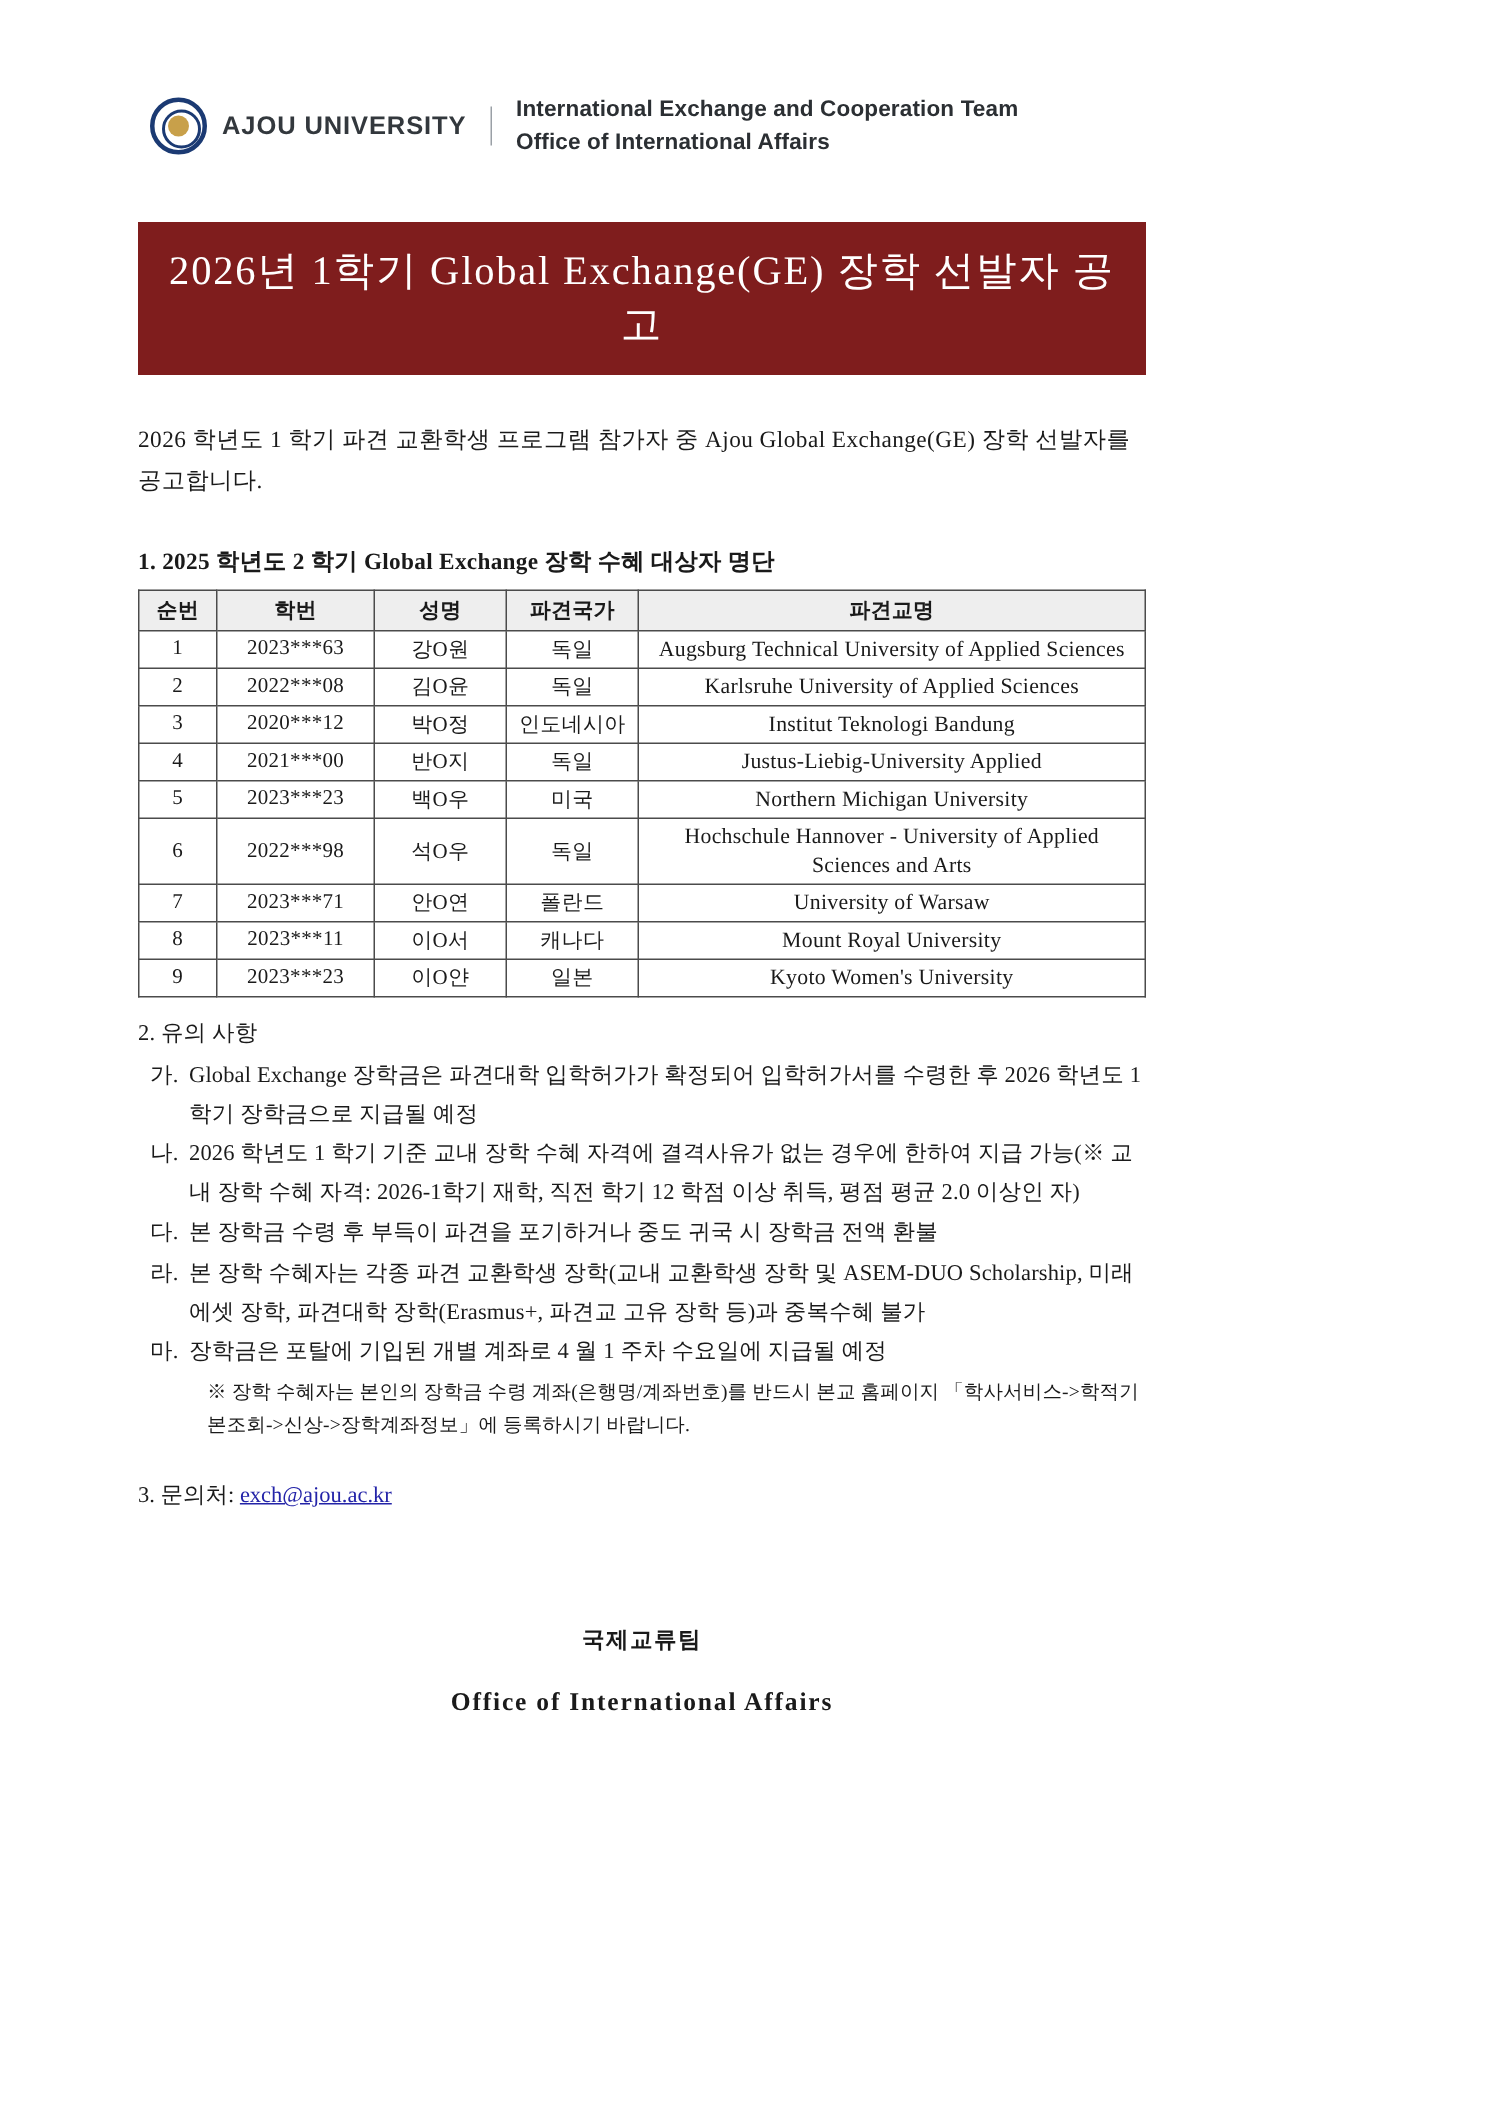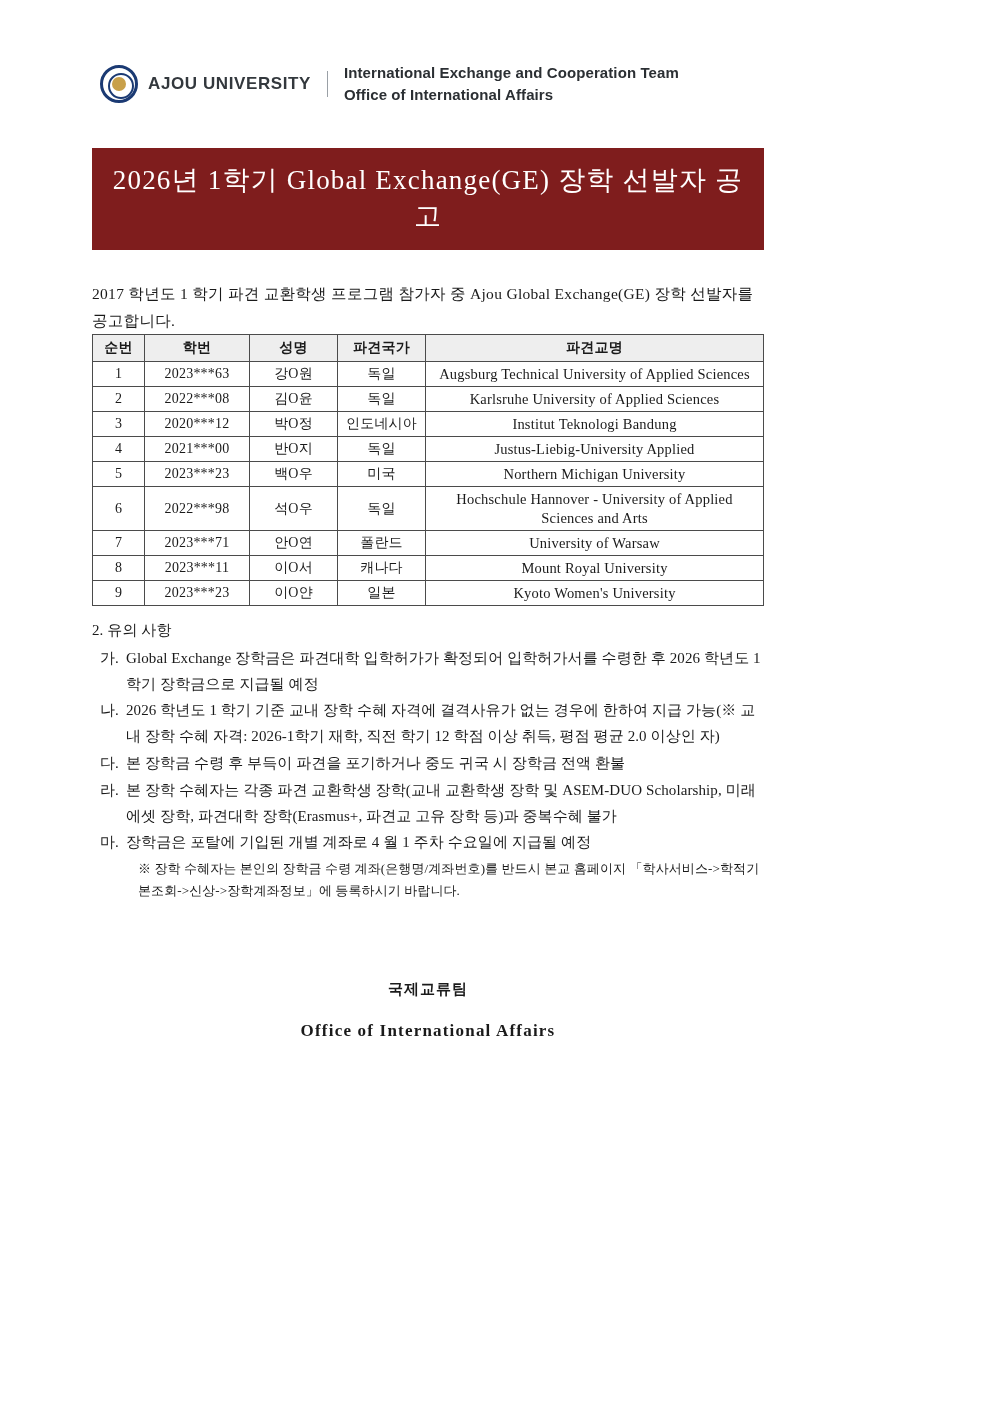--- a/index.html
+++ b/index.html
@@ -205,22 +205,23 @@
     <div class="logo-wordmark">AJOU UNIVERSITY</div>
     <div class="logo-divider"></div>
     <div class="letterhead-lines">
       <div>International Exchange and Cooperation Team</div>
       <div>Office of International Affairs</div>
     </div>
   </div>
 
   <div class="title-banner">2026년 1학기 Global Exchange(GE) 장학 선발자 공고</div>
 
-  <div class="intro">2017 학년도 1 학기 파견 교환학생 프로그램 참가자 중 Ajou Global Exchange(GE) 장학 선발자를 공고합니다.</div>
-
+  <div class="intro">2026 학년도 1 학기 파견 교환학생 프로그램 참가자 중 Ajou Global Exchange(GE) 장학 선발자를 공고합니다.</div>
+
+  <div class="section-heading">1. 2025 학년도 2 학기 Global Exchange 장학 수혜 대상자 명단</div>
 
   <table class="roster">
     <colgroup>
       <col class="c-no">
         <col class="c-id">
         <col class="c-name">
         <col class="c-ctry">
         <col class="c-univ">
     </colgroup>
     <thead>
@@ -319,19 +320,22 @@
       <div class="note-text">본 장학 수혜자는 각종 파견 교환학생 장학(교내 교환학생 장학 및 ASEM-DUO Scholarship, 미래에셋 장학, 파견대학 장학(Erasmus+, 파견교 고유 장학 등)과 중복수혜 불가</div>
     </div>
     <div class="note-row">
       <div class="note-label">마.</div>
       <div class="note-text">장학금은 포탈에 기입된 개별 계좌로 4 월 1 주차 수요일에 지급될 예정</div>
     </div>
 
     <div class="note-sub">※ 장학 수혜자는 본인의 장학금 수령 계좌(은행명/계좌번호)를 반드시 본교 홈페이지 「학사서비스-&gt;학적기본조회-&gt;신상-&gt;장학계좌정보」에 등록하시기 바랍니다.</div>
   </div>
 
+  <div class="contact">
+    <span>3. 문의처: </span><a href="#">exch@ajou.ac.kr</a>
+  </div>
 
   <div class="footer">
     <div class="team">국제교류팀</div>
     <div class="office">Office of International Affairs</div>
   </div>
 
 </div>
 
 </body></html>

